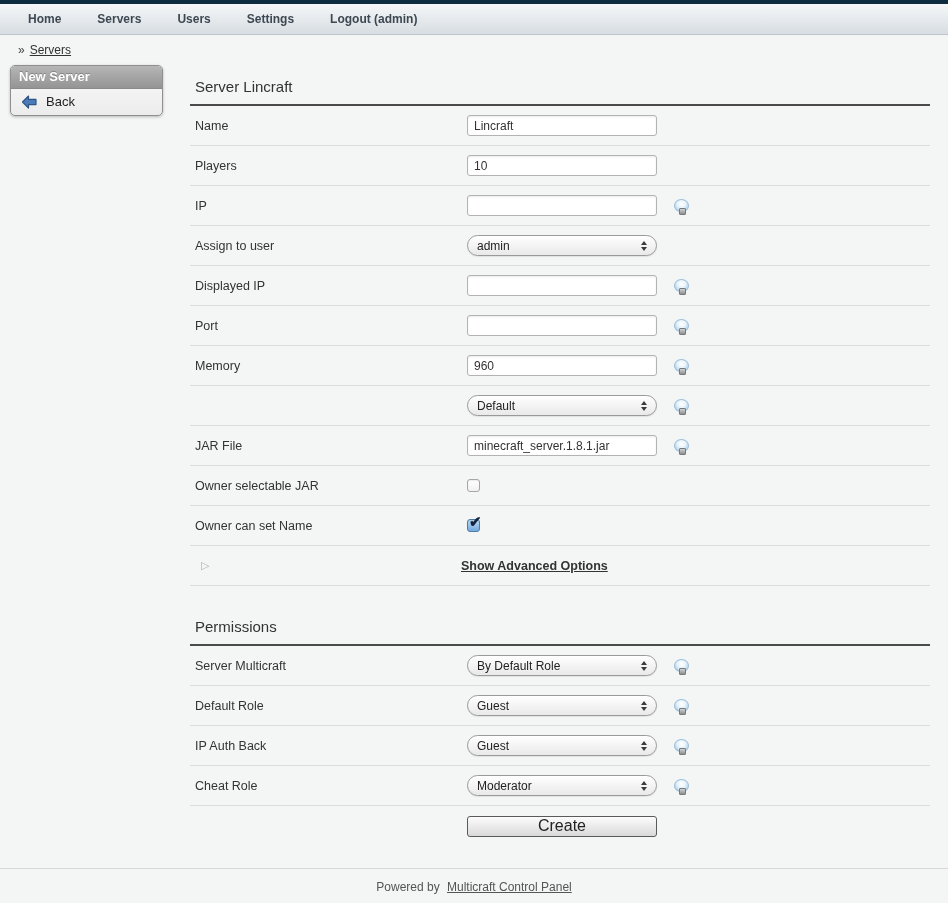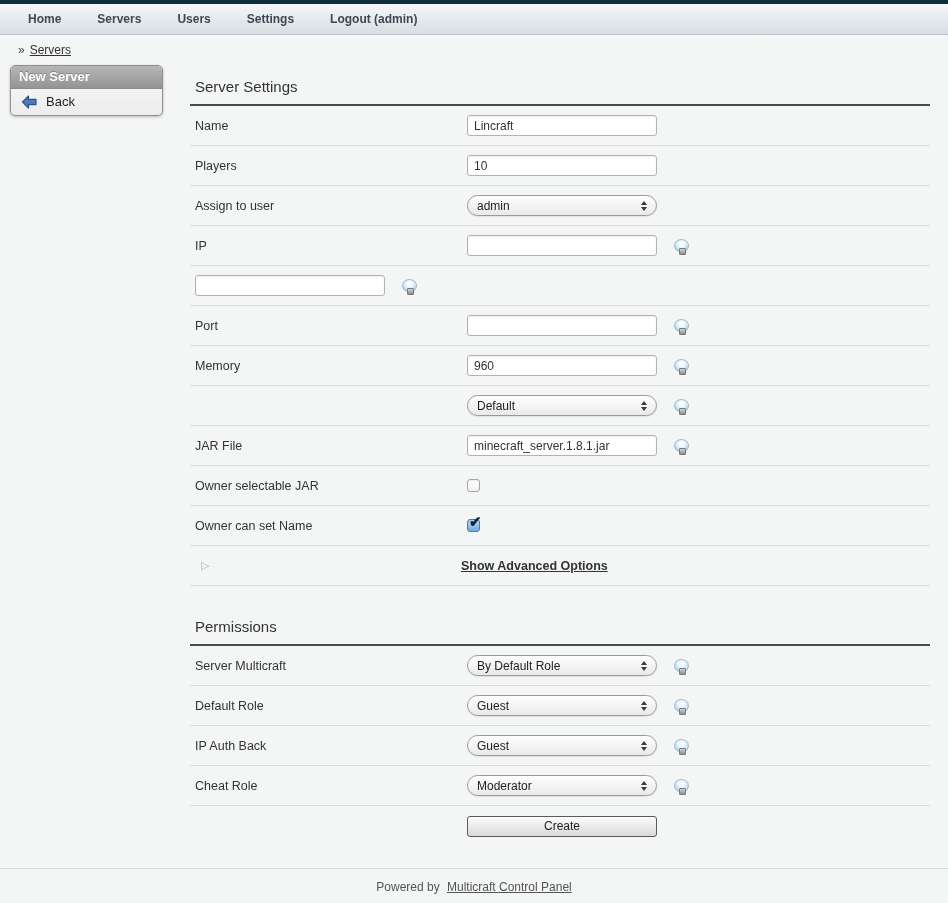--- a/index.html
+++ b/index.html
@@ -131,21 +131,21 @@
   }
 
   .disclosure { font-size:11px; color:#adadad; padding-left:6px; width:266px; }
   .advanced-link { font-size:12.5px; font-weight:600; color:#333; text-decoration:underline; cursor:pointer; }
 
   button.create {
     width:190px; height:21px;
     border:1px solid #5a5a5a; border-radius:3px;
     background:linear-gradient(#fcfcfc,#d9d9d9);
     font-family:"Liberation Sans", sans-serif;
-    font-size:12px; color:#222; cursor:pointer;
+    font-size:16px; color:#222; cursor:pointer;
   }
 
   
   .footer {
     margin-top:22px;
     border-top:1px solid #d8d8d8;
     padding-top:11px;
     text-align:center;
     font-size:12px; color:#555;
   }
@@ -175,58 +175,59 @@
       <svg width="17" height="14" viewBox="0 0 17 14">
         <path d="M7.5 1 L1.5 7 L7.5 13 L7.5 9.6 L15 9.6 L15 4.4 L7.5 4.4 Z" fill="#4a7ab8" stroke="#2f5488" stroke-width="1.2" stroke-linejoin="round"></path>
       </svg>
     </span>
     <span>Back</span>
   </div>
 </div>
 
 <div class="main">
 
-  <div class="section-title">Server Settings</div>
+  <div class="section-title">Server Lincraft</div>
 
   <div class="row">
     <span class="row-label">Name</span>
     <div class="control">
       <input class="text" type="text" value="Lincraft" style="">
     </div>
   </div>
 
   <div class="row">
     <span class="row-label">Players</span>
     <div class="control">
       <input class="text" type="text" value="10" style="">
     </div>
   </div>
 
   <div class="row">
+    <span class="row-label">IP</span>
+    <div class="control">
+      <input class="text" type="text" value="" style="">
+    </div>
+    <span class="bulb"></span>
+  </div>
+
+  <div class="row">
     <span class="row-label">Assign to user</span>
     <div class="control">
       <div class="select">
         <span>admin</span>
         <span class="arrows">
             <i class="up"></i>
             <i class="down"></i>
           </span>
       </div>
     </div>
   </div>
 
   <div class="row">
-    <span class="row-label">IP</span>
-    <div class="control">
-      <input class="text" type="text" value="" style="">
-    </div>
-    <span class="bulb"></span>
-  </div>
-
-  <div class="row">
+    <span class="row-label">Displayed IP</span>
     <div class="control">
       <input class="text" type="text" value="" style="">
     </div>
     <span class="bulb"></span>
   </div>
 
   <div class="row">
     <span class="row-label">Port</span>
     <div class="control">
       <input class="text" type="text" value="" style="">

